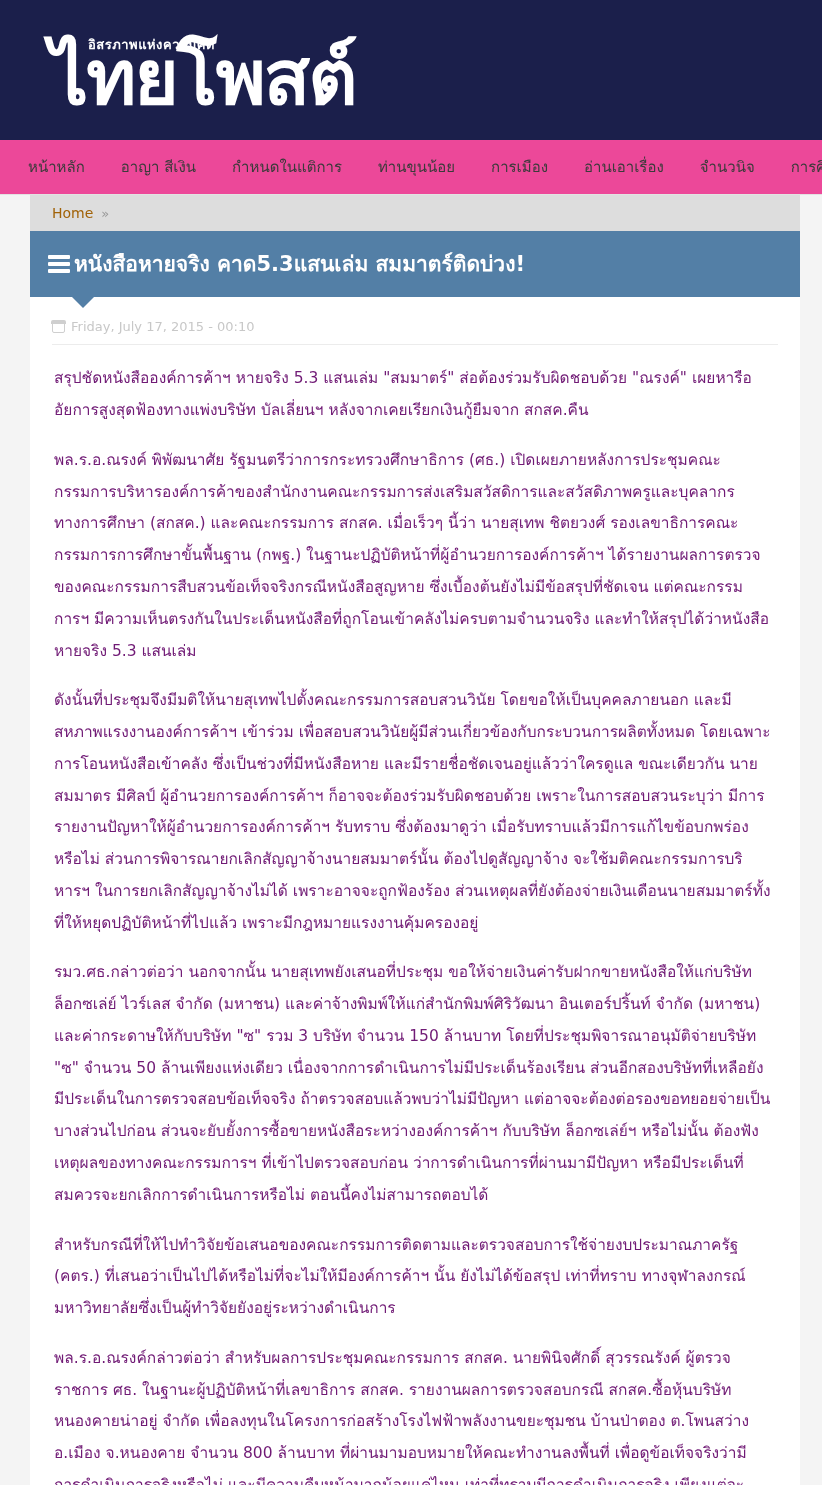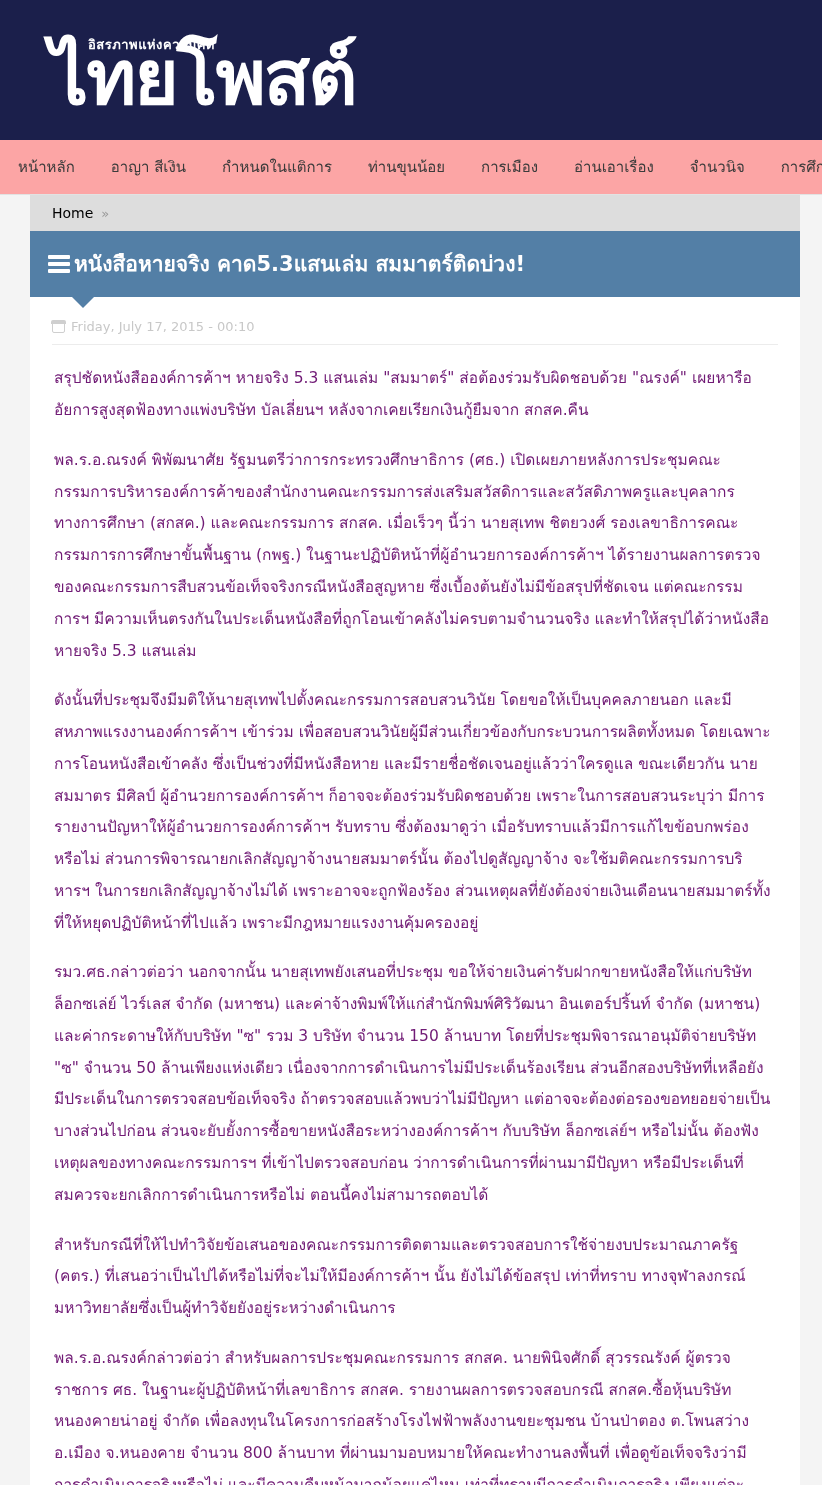--- a/index.html
+++ b/index.html
@@ -50,24 +50,25 @@
     font-weight: bold;
     color: #ffffff;
     line-height: 1;
     letter-spacing: -2px;
     white-space: nowrap;
   }
 
   
   .nav {
     height: 55px;
-    background: #fca5a5;
+    background: #ec4899;
     border-bottom: 1px solid #e2e2e2;
     display: flex;
     align-items: center;
+    padding-left: 10px;
     overflow: hidden;
     white-space: nowrap;
   }
   .nav-item {
     display: inline-block;
     padding: 0 18px;
     font-size: 15px;
     color: #3b3b3b;
     text-decoration: none;
     line-height: 55px;
@@ -91,21 +92,21 @@
   .breadcrumb {
     background: #dddddd;
     height: 36px;
     display: flex;
     align-items: center;
     padding-left: 22px;
     font-size: 14px;
     color: #555;
   }
   .breadcrumb a {
-    color: #000000;
+    color: #a16207;
     text-decoration: none;
     cursor: pointer;
   }
   .breadcrumb .sep {
     margin-left: 8px;
     color: #999;
     font-size: 13px;
   }
 
   

